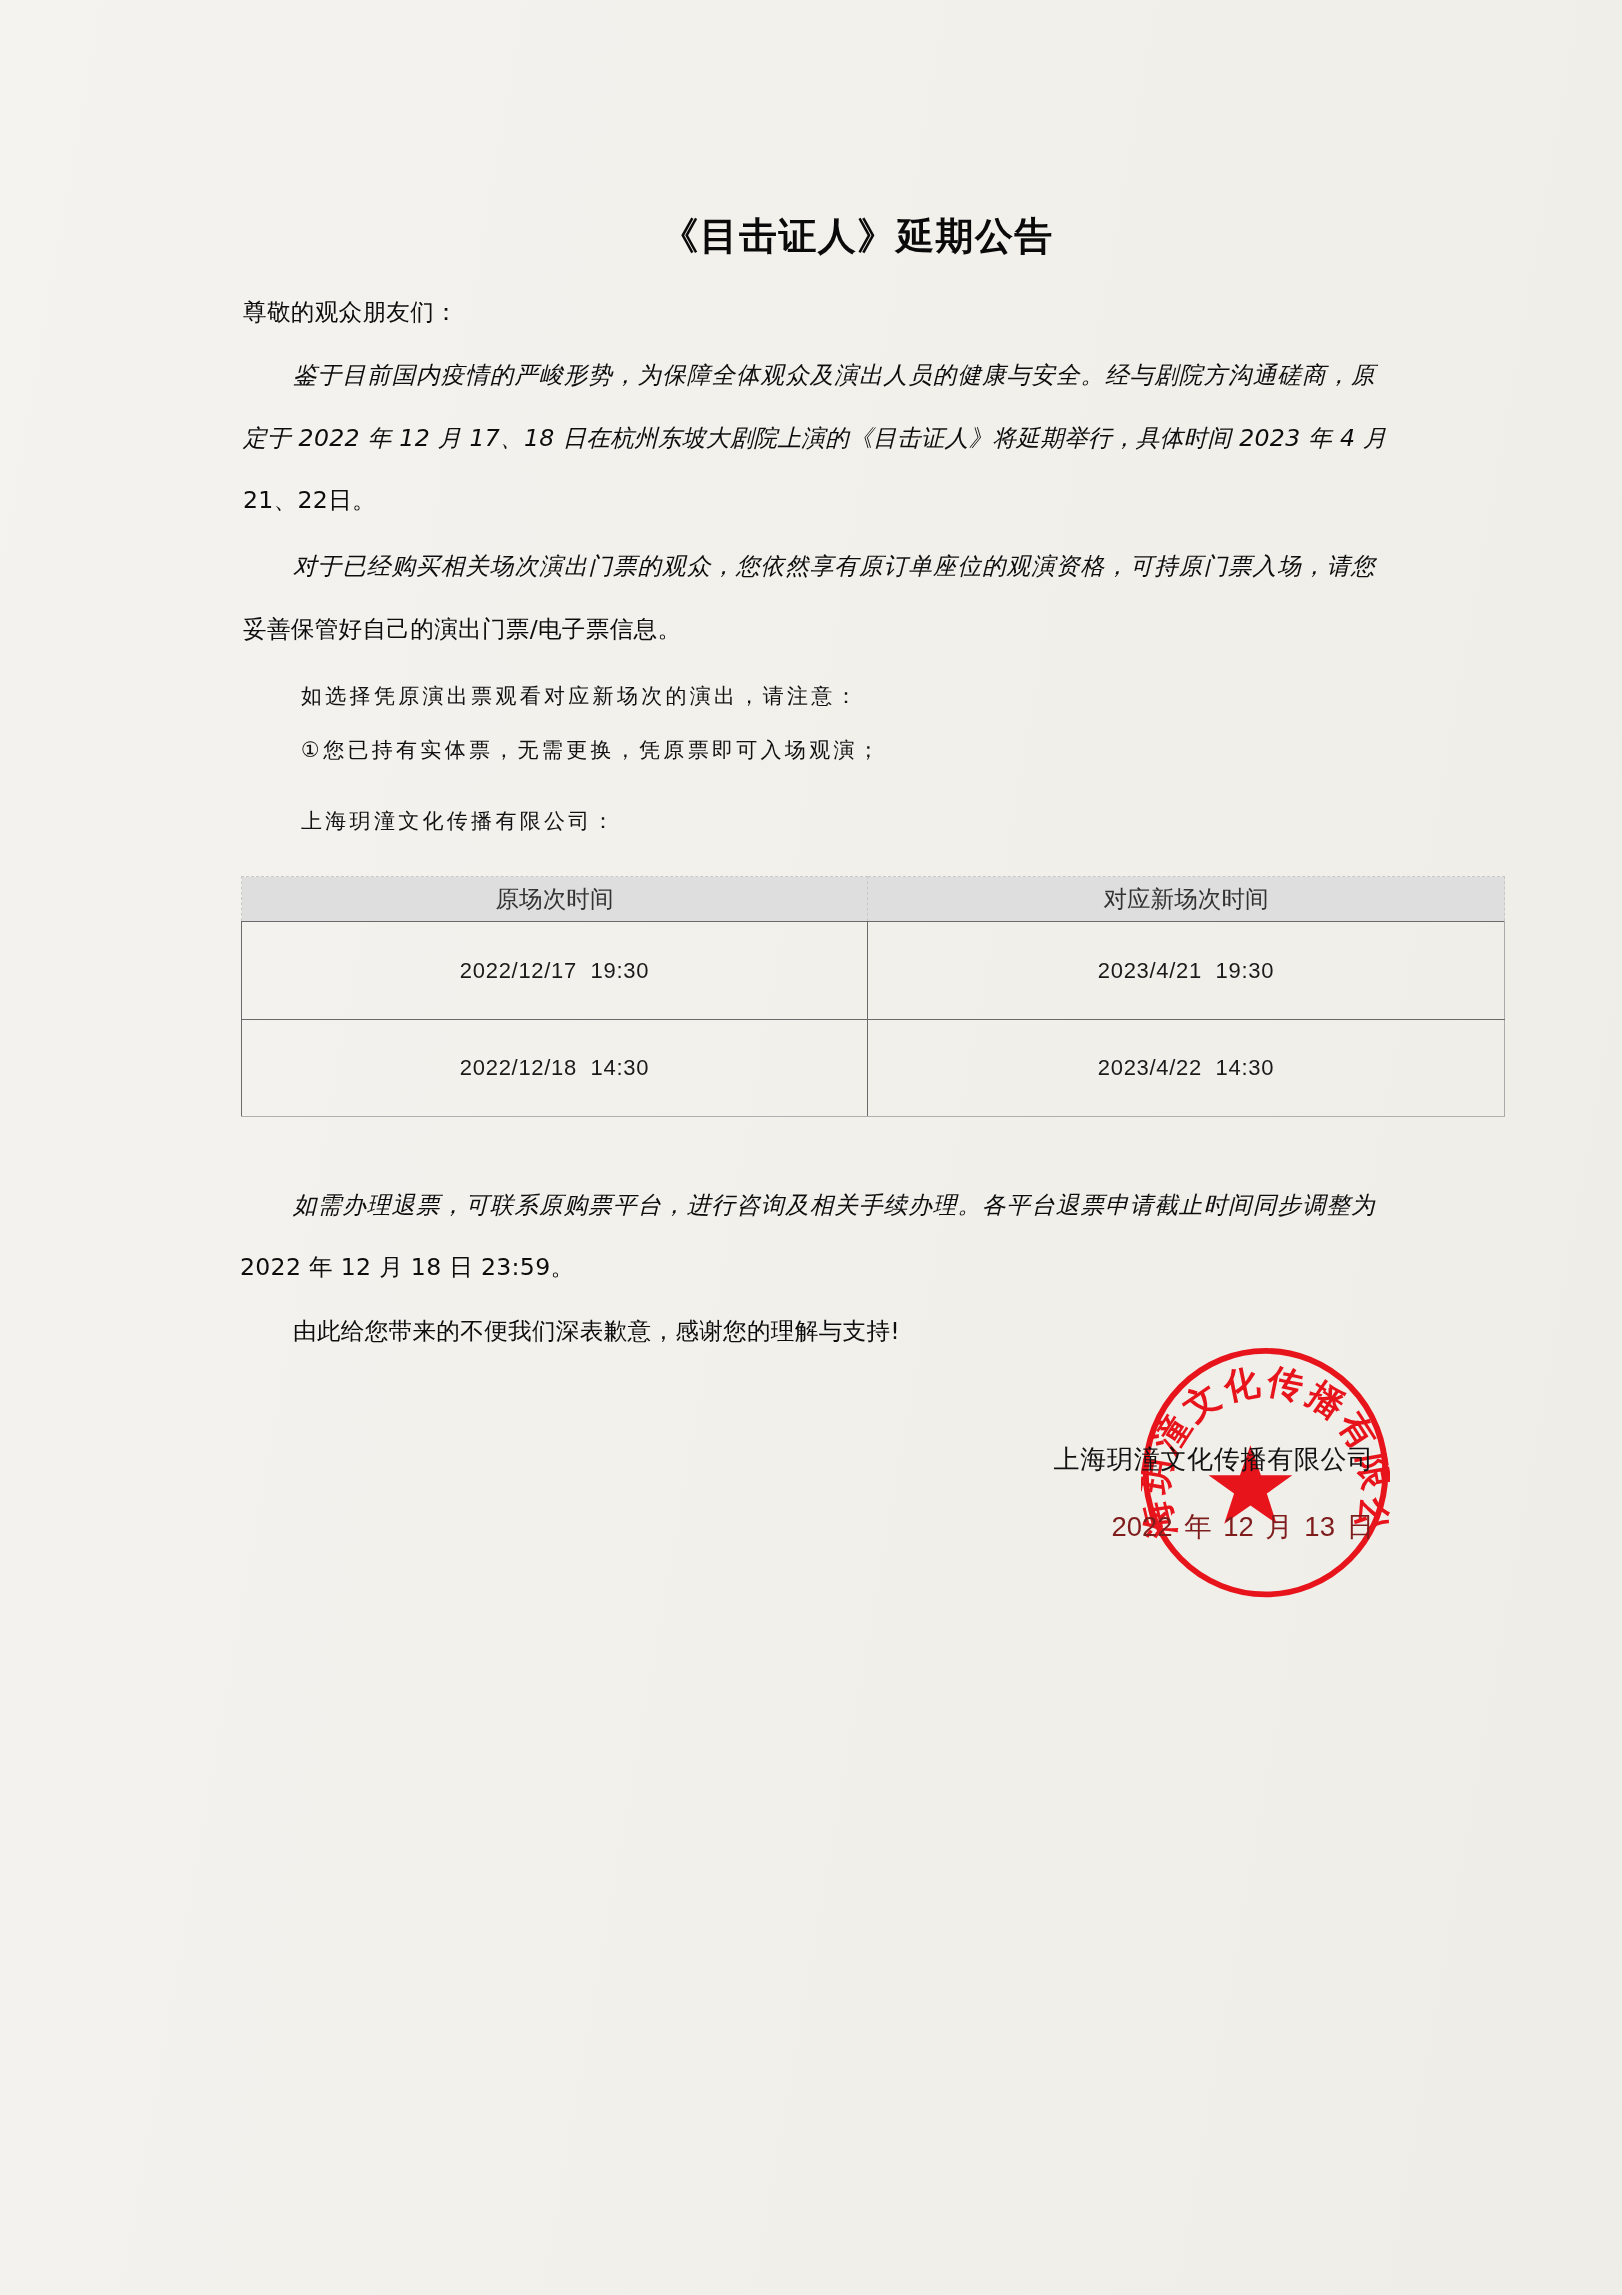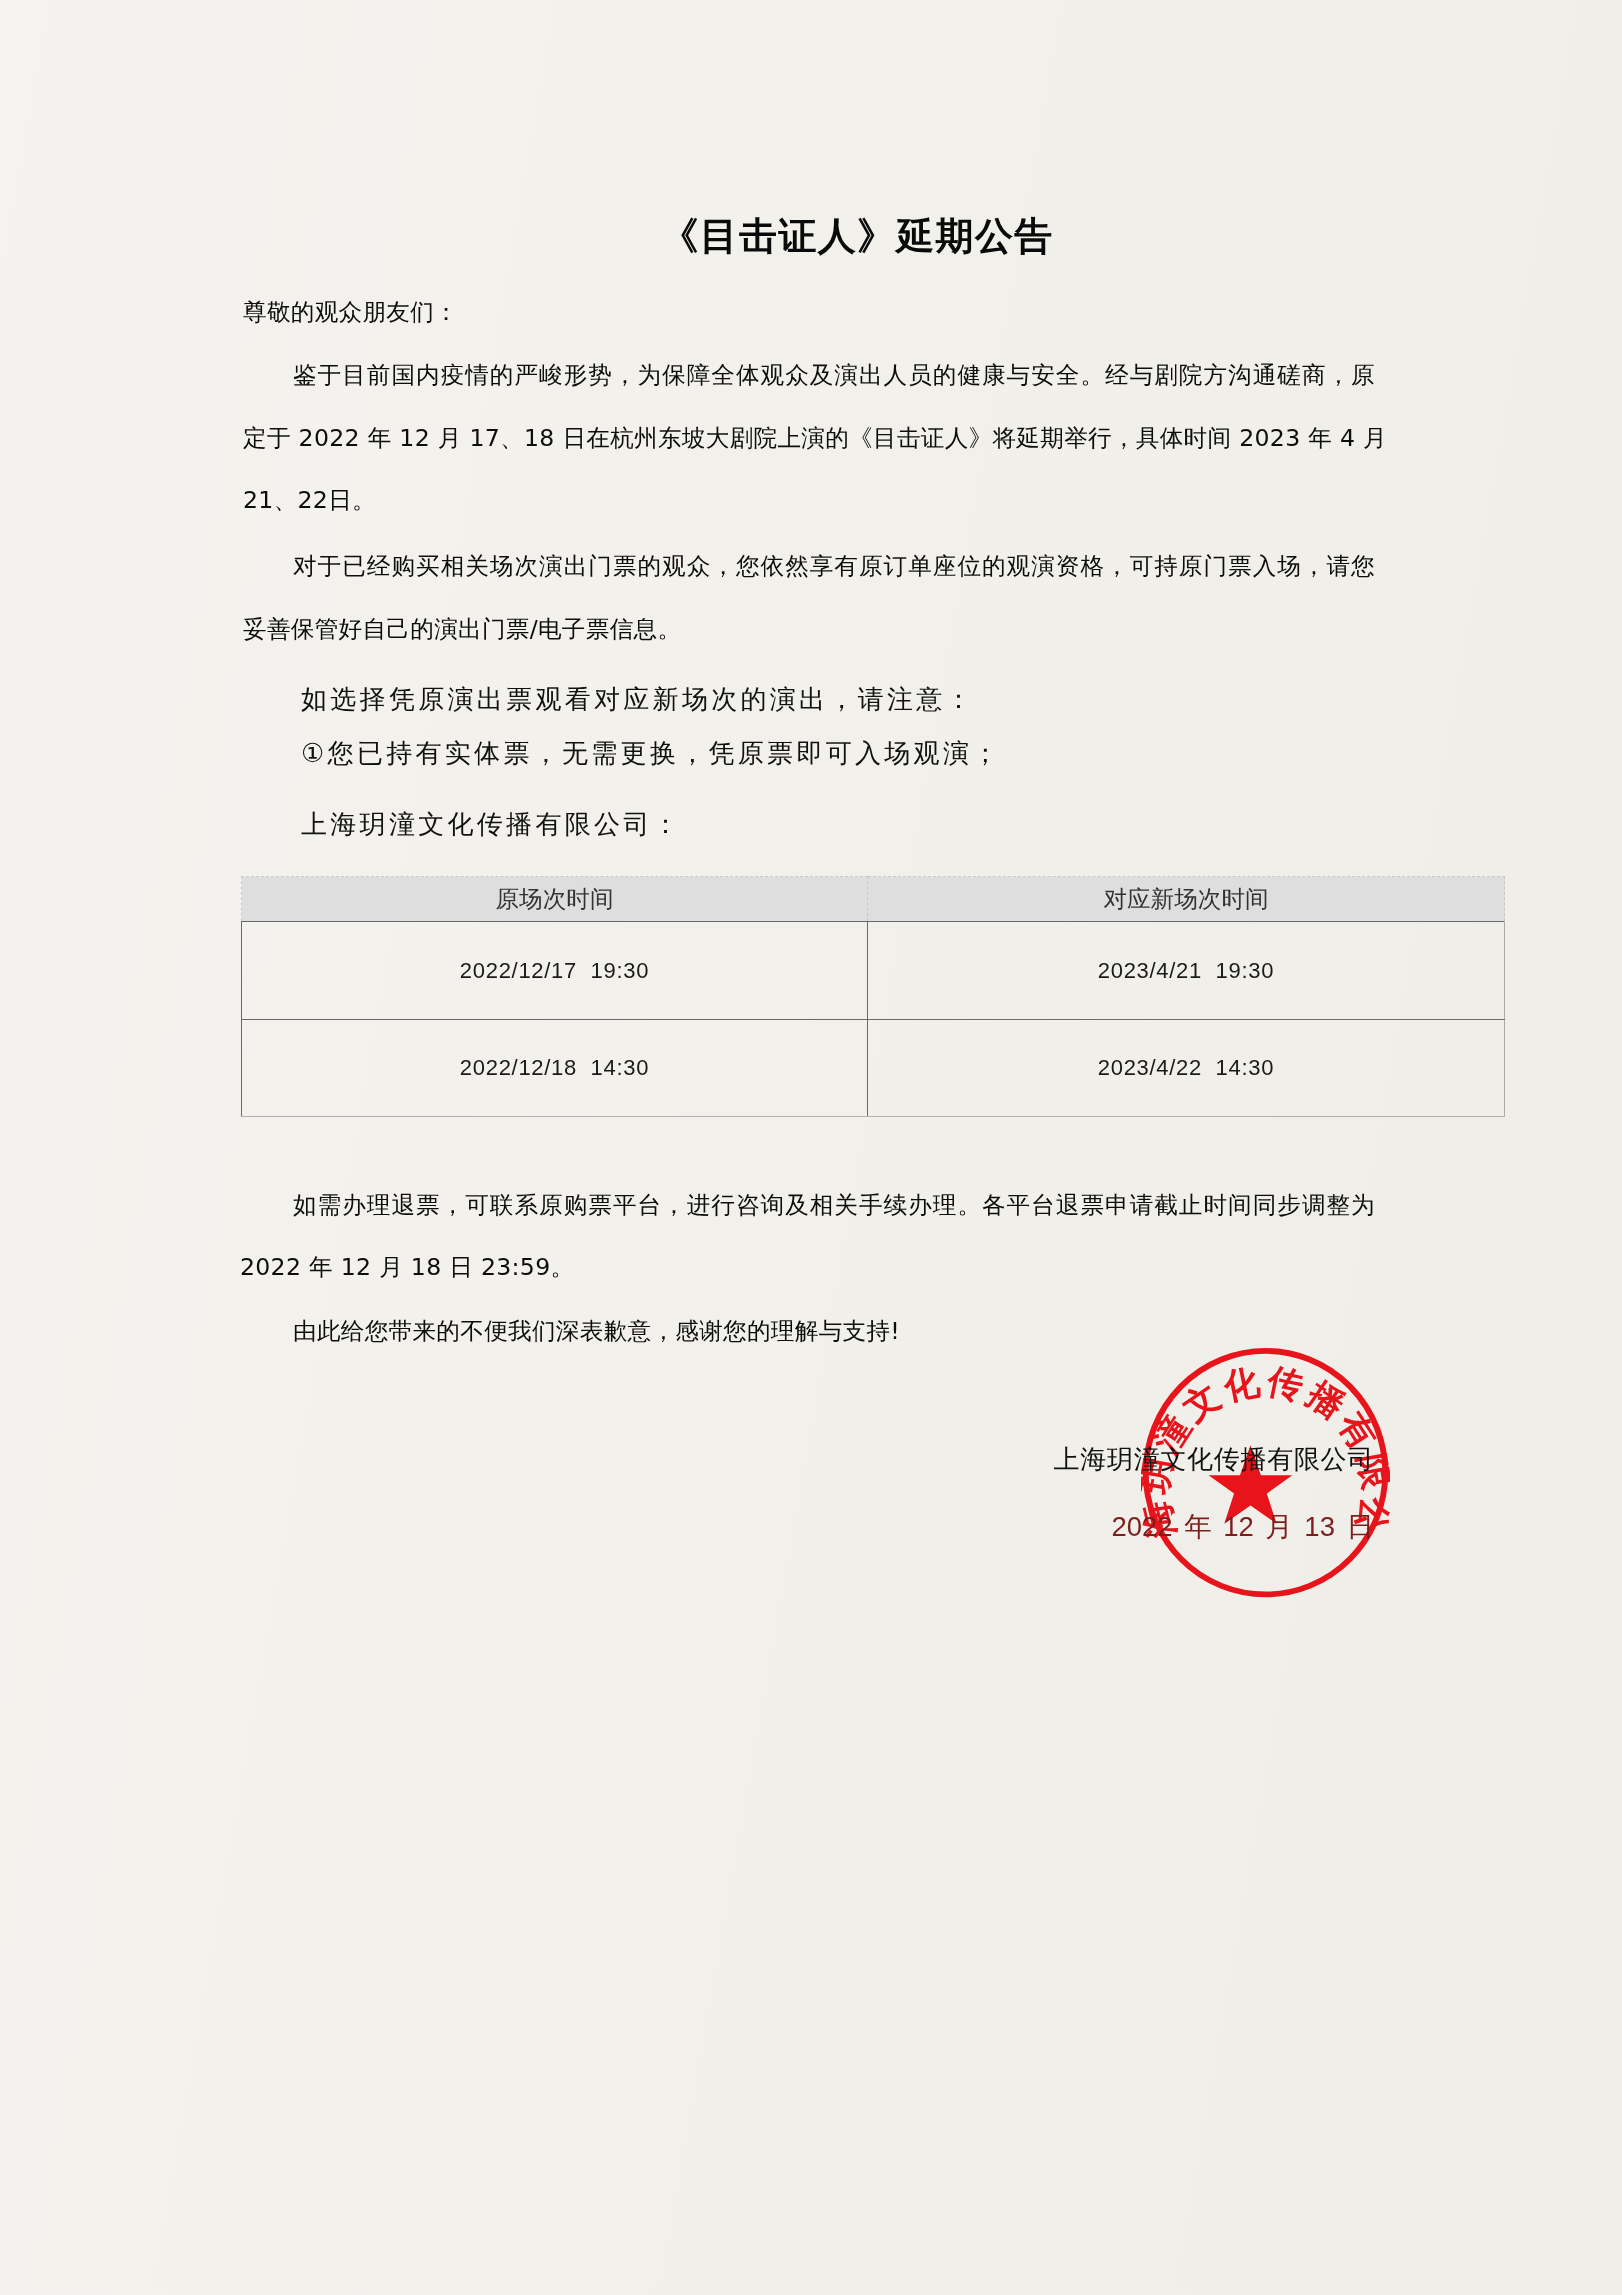--- a/index.html
+++ b/index.html
@@ -9,23 +9,23 @@
     font-family: "DejaVu Sans", "Liberation Sans", sans-serif;
     color: #111;
   }
   .abs { position: absolute; white-space: nowrap; }
   .title {
     left: 0; width: 1714px; text-align: center; top: 211px;
     font-family: "DejaVu Serif", "Liberation Serif", serif;
     font-size: 38px; font-weight: bold; letter-spacing: 1.3px; color: #0a0a0a;
   }
   .body-text { font-size: 23.6px; line-height: 1; color: #0d0d0d; letter-spacing: 0.3px; }
-  .note-text { font-size: 26px; letter-spacing: 3.3px; color: #111; }
+  .note-text { font-size: 21px; letter-spacing: 3.3px; color: #111; }
   .line { left: 243px; width: 1132px; }
-  .justify { text-align: justify; text-align-last: justify; }
+  .justify { text-align: justify; text-align-last: justify; font-style: italic; }
 
   table.sched {
     position: absolute; left: 241px; top: 876px; width: 1263px;
     border-collapse: collapse; table-layout: fixed;
     font-family: "Liberation Sans", sans-serif; color: #1a1a1a;
   }
   table.sched th {
     background: #dedede; height: 42px; font-weight: normal;
     font-size: 23.6px; border: 1.3px dashed #c8c8c8; color: #333;
     font-family: "DejaVu Sans", sans-serif;

